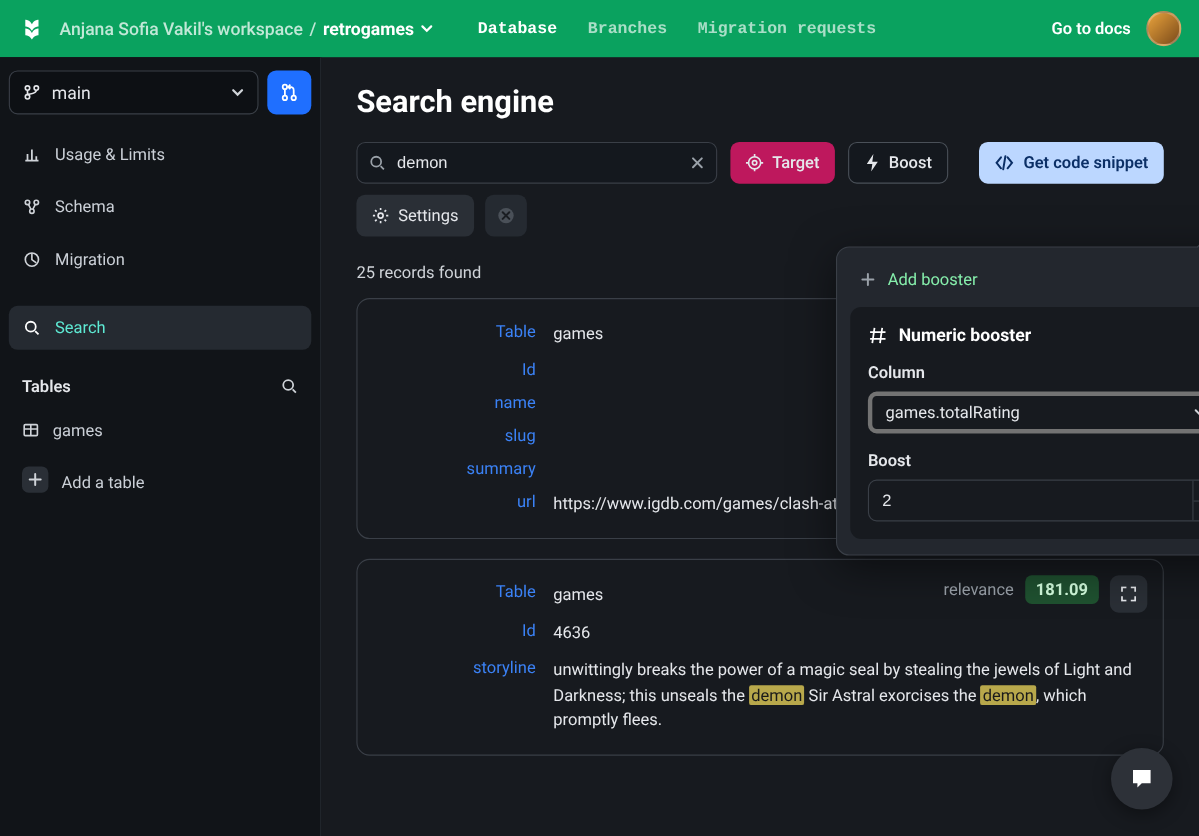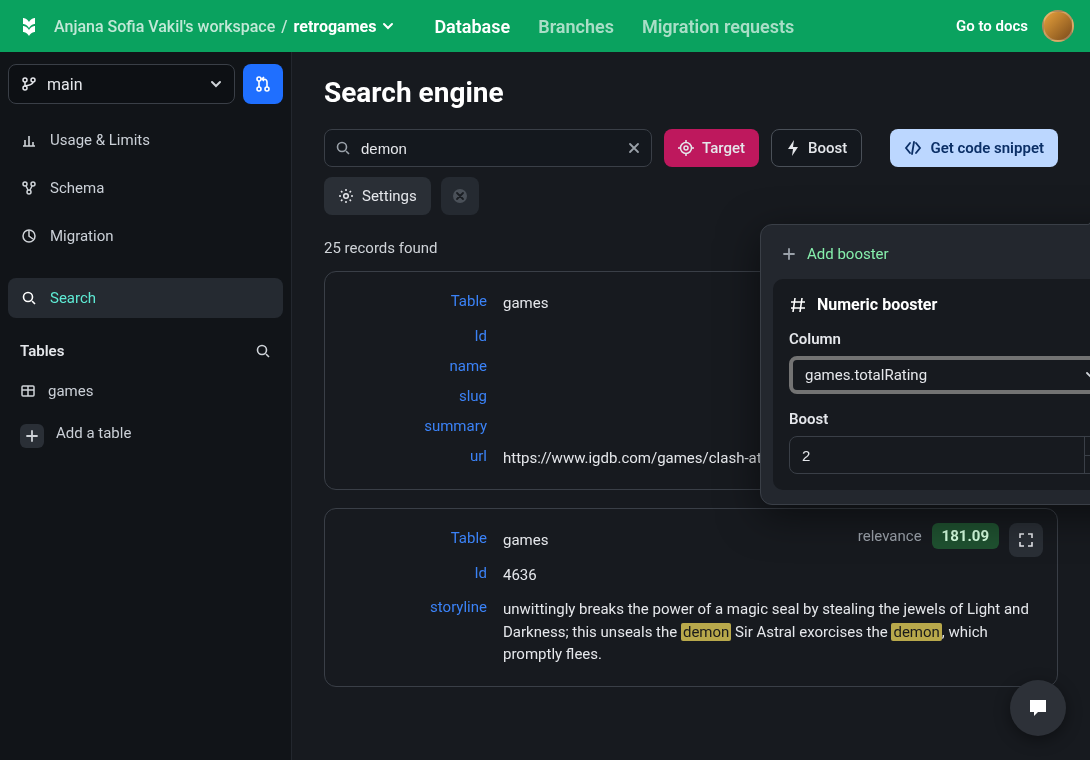--- a/index.html
+++ b/index.html
@@ -27,21 +27,21 @@
   }
   .breadcrumb {
     display: flex; align-items: center; gap: 6px;
     font-size: 16px; font-weight: 500;
   }
   .breadcrumb .ws { color: rgba(255,255,255,0.75); }
   .breadcrumb .sep { color: rgba(255,255,255,0.75); }
   .breadcrumb .proj { color: #fff; font-weight: 700; }
   .caret { color: #fff; }
   .topnav { display: flex; gap: 28px; margin-left: 28px; }
-  .topnav a { font-size: 18px; font-weight: 600; text-decoration: none; }
+  .topnav a { font-size: 15px; font-weight: 600; text-decoration: none; font-family: Liberation Mono, monospace; }
   .topnav .active { color: #fff; }
   .topnav .inactive { color: rgba(255,255,255,0.65); }
   .header-right { margin-left: auto; display: flex; align-items: center; gap: 14px; }
   .docs-link { color: #fff; font-weight: 600; font-size: 15px; text-decoration: none; }
   .avatar { width: 32px; height: 32px; border-radius: 50%; background: linear-gradient(135deg,#e8a23c,#7a4a1a); border: 2px solid rgba(255,255,255,0.25); }
 
   
   .body-wrap { display: flex; height: calc(100% - 52px); }
   .sidebar {
     width: 292px;
@@ -83,21 +83,21 @@
     display: flex; align-items: center; justify-content: space-between;
     padding: 16px 12px 6px 12px;
     color: #e5e7eb; font-weight: 600; font-size: 15px;
   }
   .table-item {
     display: flex; align-items: center; gap: 12px;
     padding: 8px 12px; color: #cbd0d7; font-size: 15px;
     cursor: pointer; border-radius: 8px;
   }
   .add-table {
-    display: flex; align-items: flex-start; gap: 12px;
+    display: flex; align-items: flex-end; gap: 12px;
     padding: 8px 12px; color: #cbd0d7; font-size: 15px;
   }
   .add-table .plus {
     width: 24px; height: 24px; border-radius: 6px;
     background: #2a2f36;
     display: flex; align-items: center; justify-content: center;
   }
 
   
   .main {

